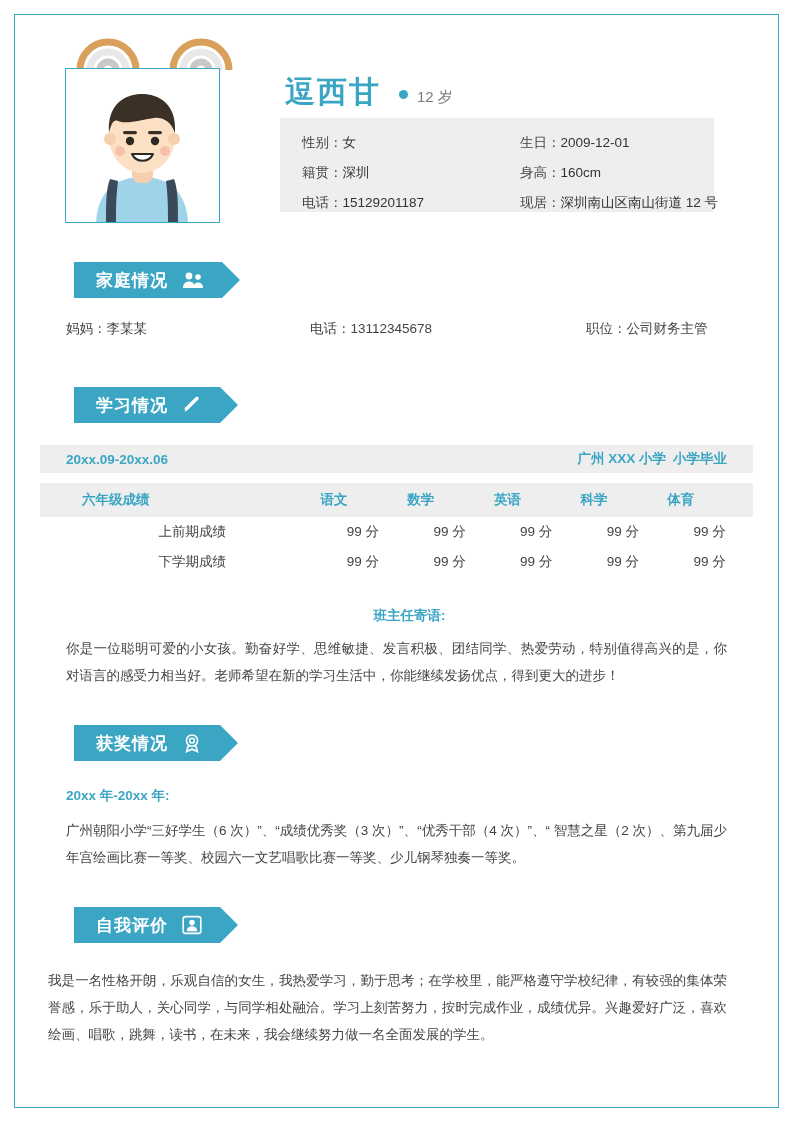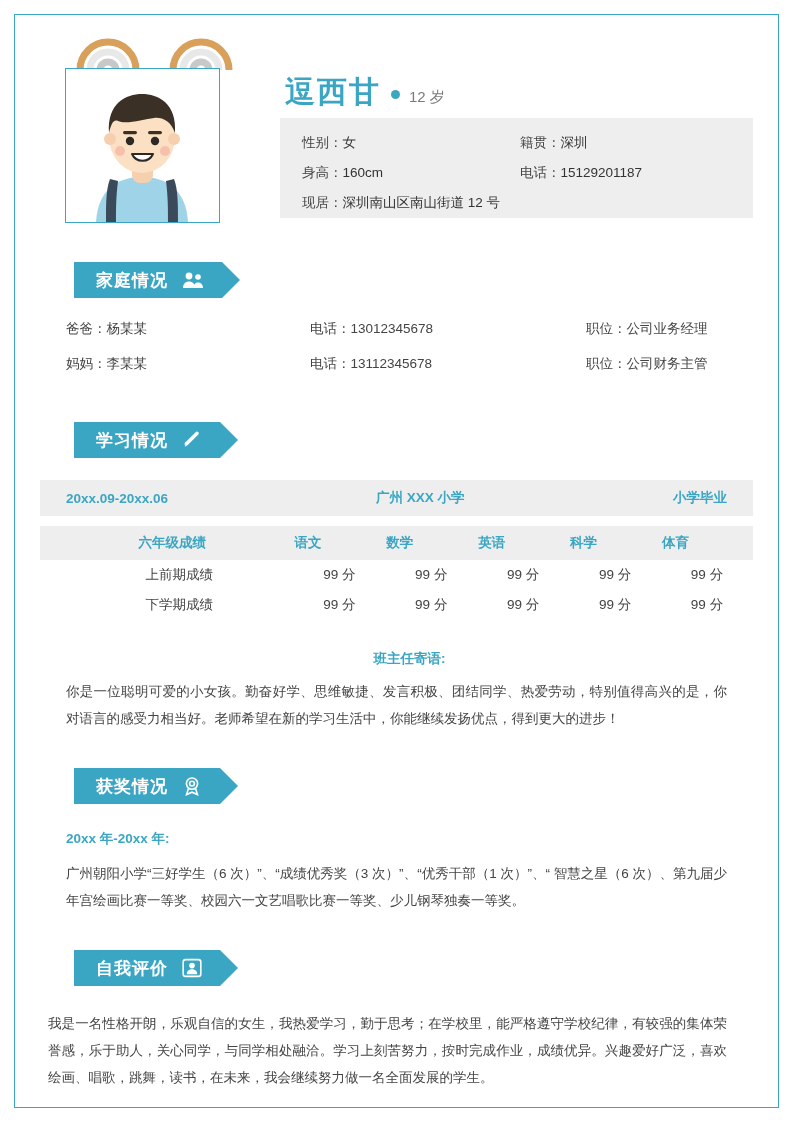--- a/index.html
+++ b/index.html
@@ -50,21 +50,21 @@
     background: #ffffff;
     overflow: hidden;
   }
   .avatar-svg { display:block; }
 
   .name-row {
     position: absolute;
     left: 245px; top: 42px;
     display: flex;
     align-items: baseline;
-    gap: 10px;
+    gap: 18px;
   }
   .name {
     font-size: 30px;
     font-weight: bold;
     color: #3ba6c4;
     letter-spacing: 2px;
   }
   .age-dot {
     display: inline-block;
     width: 9px; height: 9px;
@@ -75,23 +75,23 @@
     top: -3px;
   }
   .age {
     font-size: 15px;
     color: #7b7b7b;
   }
 
   .info-box {
     position: absolute;
     left: 240px; top: 88px;
-    width: 473px;
+    width: 434px;
     background: #eeeeee;
-    padding: 16px 22px 6px 22px;
+    padding: 16px 22px 0 22px;
   }
   .info-grid {
     display: grid;
     grid-template-columns: 218px 1fr;
     row-gap: 12px;
   }
   .info-item {
     font-size: 13.5px;
     color: #444;
     white-space: nowrap;
@@ -135,48 +135,48 @@
     grid-template-columns: 244px 276px 1fr;
     font-size: 13.5px;
     color: #444;
     margin-bottom: 17px;
   }
 
   
   .study-block { margin-top: 22px; }
   .study-head {
     background: #eeeeee;
-    height: 36px;
+    height: 28px;
     display: grid;
     grid-template-columns: 310px 290px 1fr;
     align-items: center;
     padding: 0 26px;
     color: #3ba6c4;
     font-weight: bold;
     font-size: 13.5px;
   }
-  .study-head .c2 { text-align: left; }
+  .study-head .c2 { text-align: right; }
   .study-head .c3 { text-align: right; }
 
   .grade-table {
     width: 100%;
     border-collapse: collapse;
     margin-top: 10px;
     font-size: 13.5px;
   }
   .grade-table thead th {
     background: #eeeeee;
     color: #3ba6c4;
     font-weight: bold;
     height: 34px;
     text-align: left;
   }
   .grade-table thead th.first {
-    text-align: center;
-    padding-left: 12px;
+    text-align: left;
+    padding-left: 42px;
   }
   .grade-table tbody td {
     height: 30px;
     text-align: center;
     color: #444;
   }
   .grade-table tbody td.first {
     text-align: center;
     padding-left: 26px;
   }
@@ -267,20 +267,23 @@
         <span class="name">逗西甘</span>
         <span>
           <span class="age-dot"></span><span class="age">12 岁</span>
         </span>
       </div>
 
       <div class="info-box">
         <div class="info-grid">
           <div class="info-item">
             <span class="info-label">性别：</span><span class="info-val">女</span>
+          </div>
+          <div class="info-item">
+            <span class="info-label">生日：</span><span class="info-val">2009-12-01</span>
           </div>
           <div class="info-item">
             <span class="info-label">籍贯：</span><span class="info-val">深圳</span>
           </div>
           <div class="info-item">
             <span class="info-label">身高：</span><span class="info-val">160cm</span>
           </div>
           <div class="info-item">
             <span class="info-label">电话：</span><span class="info-val">15129201187</span>
           </div>
@@ -303,25 +306,20 @@
               <path d="M1 17 C1 12.5 4 10.5 7 10.5 C10 10.5 13 12.5 13 17 Z"></path>
               <circle cx="16" cy="6" r="2.8"></circle>
               <path d="M11.5 17 C11.5 13.3 13.6 11.5 16 11.5 C18.4 11.5 21 13.3 21 17 Z"></path>
             </svg>
           </span>
         </div>
         <div class="banner-arrow"></div>
       </div>
 
       <div class="family-rows">
-        <div class="family-row">
-          <span>爸爸：杨某某</span>
-          <span>电话：13012345678</span>
-          <span>职位：公司业务经理</span>
-        </div>
         <div class="family-row">
           <span>妈妈：李某某</span>
           <span>电话：13112345678</span>
           <span>职位：公司财务主管</span>
         </div>
       </div>
     </div>
 
     <div class="spacer-26"></div>
 
@@ -393,21 +391,21 @@
               <circle cx="10" cy="7.6" r="5.6"></circle>
               <circle cx="10" cy="7.6" r="2.4"></circle>
               <path d="M6.4 12.6 L4.6 18.6 L10 16.2 L15.4 18.6 L13.6 12.6"></path>
             </svg>
           </span>
         </div>
         <div class="banner-arrow"></div>
       </div>
 
       <div class="award-years">20xx 年-20xx 年:</div>
-      <p class="para">广州朝阳小学“三好学生（6 次）”、“成绩优秀奖（3 次）”、“优秀干部（1 次）”、“ 智慧之星（6 次）、第九届少年宫绘画比赛一等奖、校园六一文艺唱歌比赛一等奖、少儿钢琴独奏一等奖。</p>
+      <p class="para">广州朝阳小学“三好学生（6 次）”、“成绩优秀奖（3 次）”、“优秀干部（4 次）”、“ 智慧之星（2 次）、第九届少年宫绘画比赛一等奖、校园六一文艺唱歌比赛一等奖、少儿钢琴独奏一等奖。</p>
     </div>
 
     <div class="spacer-30"></div>
 
     <div class="section">
       <div class="banner-wrap">
         <div class="banner">
           <span class="banner-title">自我评价</span>
           <span class="banner-icon">
             <svg width="20" height="20" viewBox="0 0 20 20">

